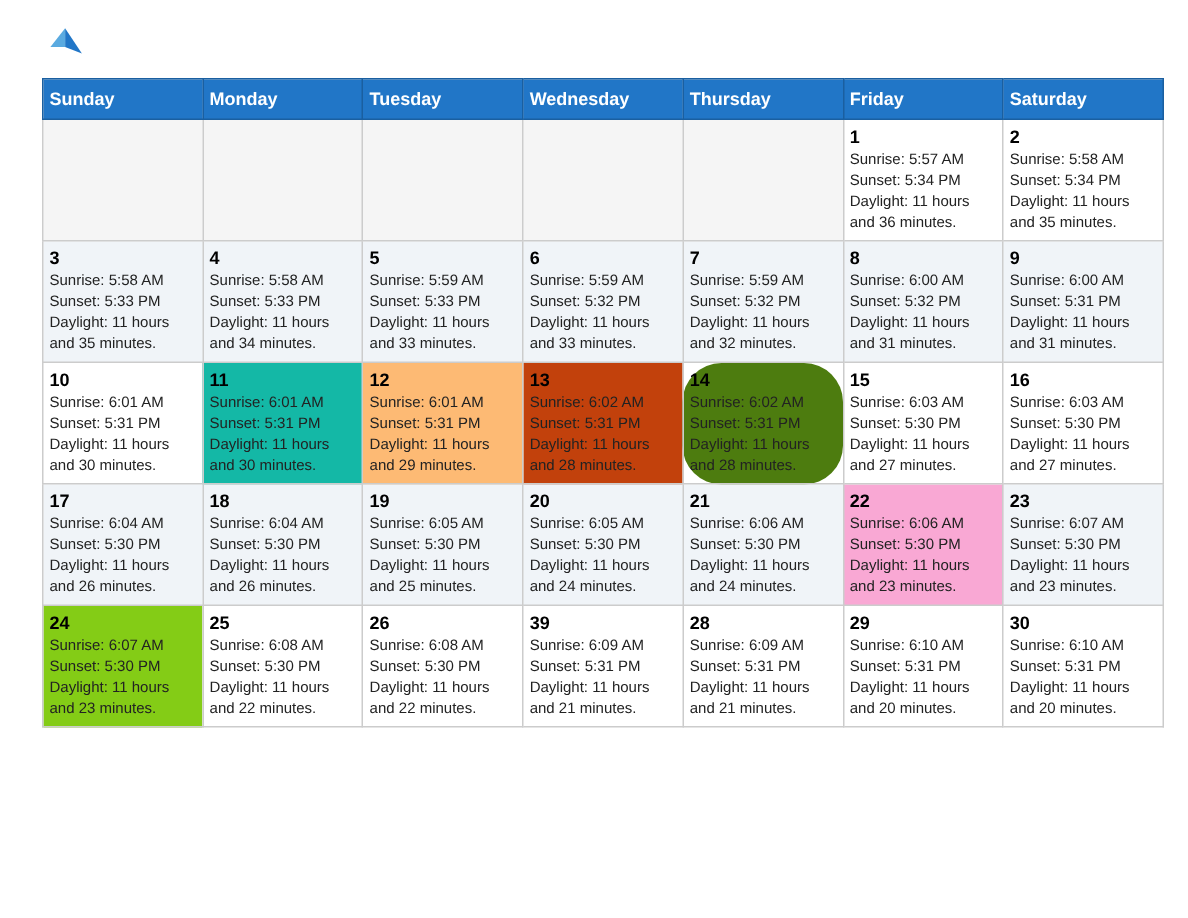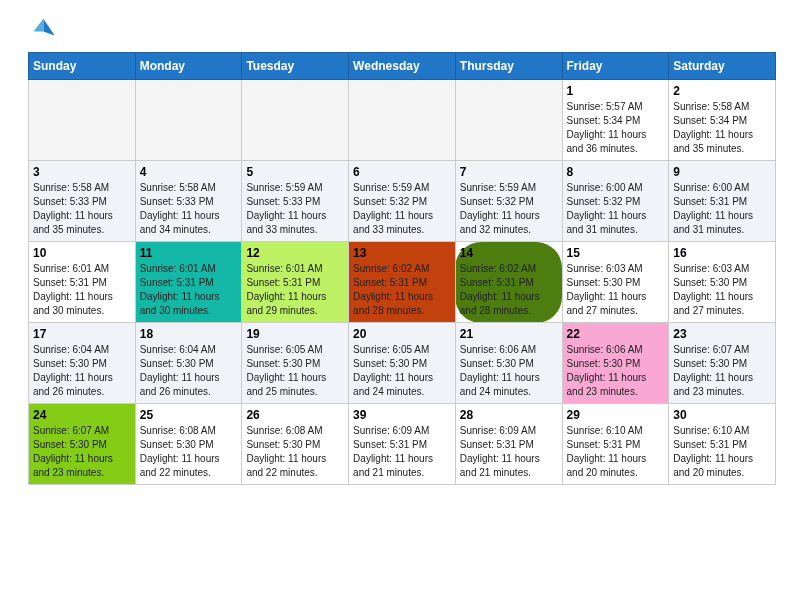--- a/index.html
+++ b/index.html
@@ -211,21 +211,21 @@
 Daylight: 11 hours
 and 30 minutes.</div>
           </td>
           <td style="background: #14b8a6;">
             <span class="day-number">11</span>
             <div class="day-info" style="white-space: pre-line;">Sunrise: 6:01 AM
 Sunset: 5:31 PM
 Daylight: 11 hours
 and 30 minutes.</div>
           </td>
-          <td style="background: #bef264;">
+          <td style="background: #fdba74;">
             <span class="day-number">12</span>
             <div class="day-info" style="white-space: pre-line;">Sunrise: 6:01 AM
 Sunset: 5:31 PM
 Daylight: 11 hours
 and 29 minutes.</div>
           </td>
           <td style="background: #c2410c;">
             <span class="day-number">13</span>
             <div class="day-info" style="white-space: pre-line;">Sunrise: 6:02 AM
 Sunset: 5:31 PM

